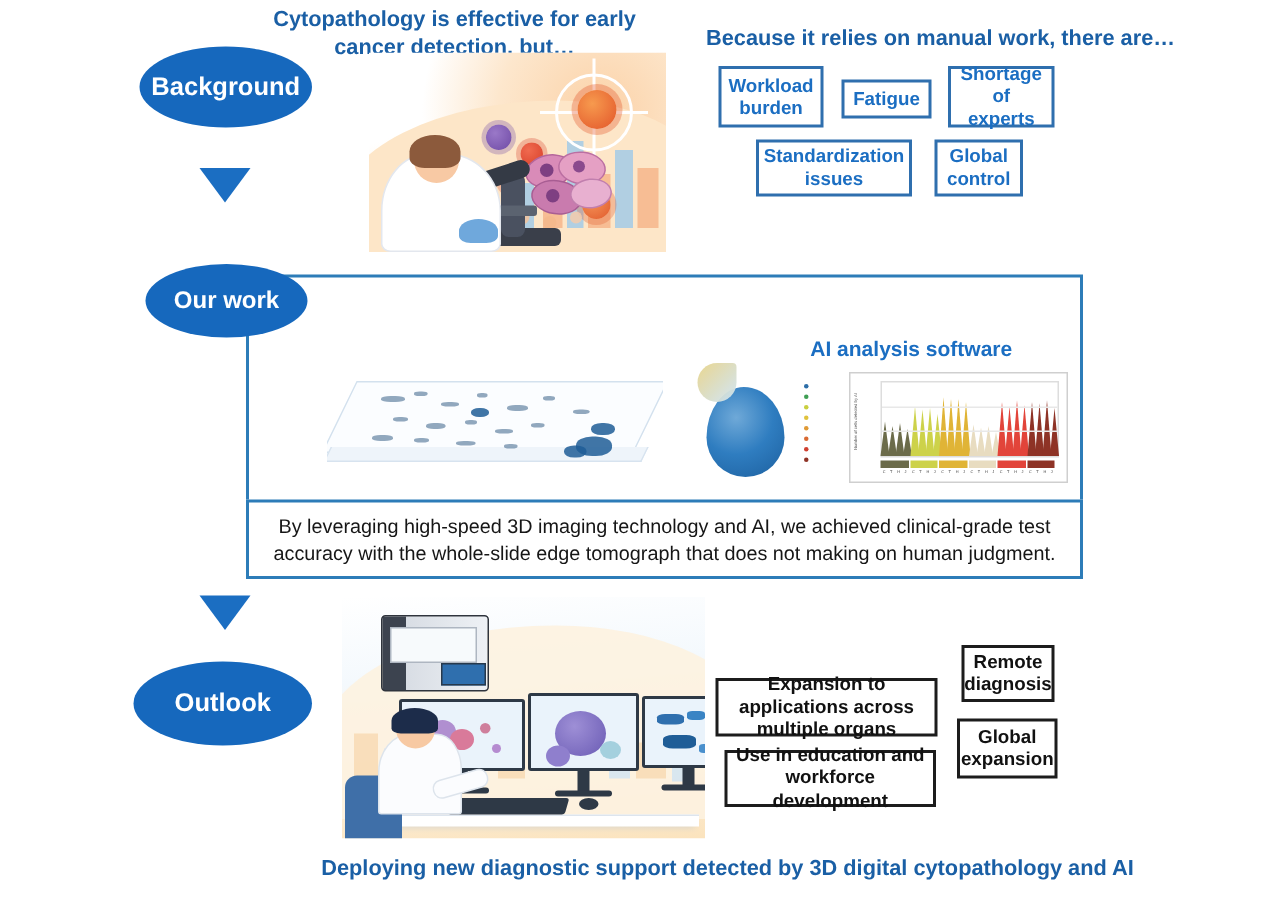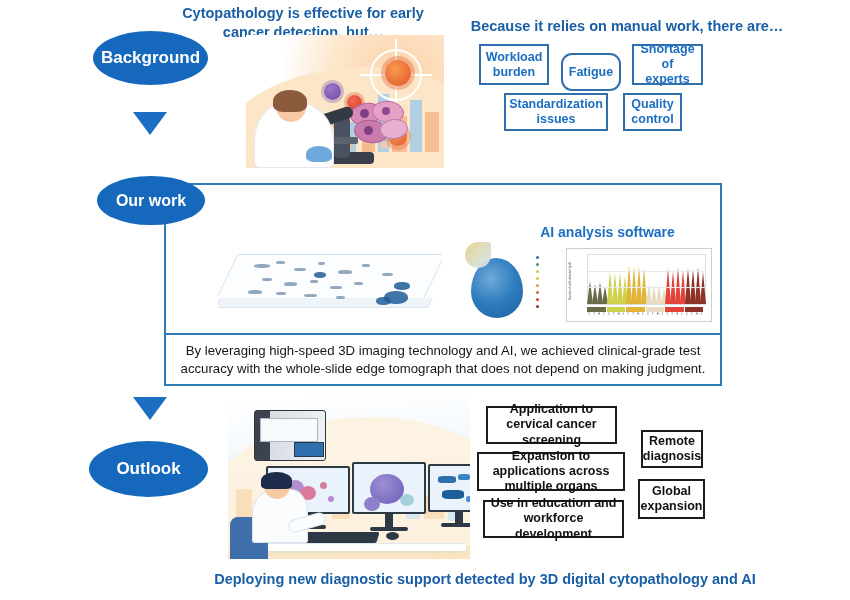--- a/index.html
+++ b/index.html
@@ -53,21 +53,21 @@
 
   
   .bbox{
     border:2px solid #2f6fae;background:#ffffff;
     color:#1b6ec2;font-weight:bold;font-size:12.5px;
     text-align:center;line-height:1.2;
     display:flex;align-items:center;justify-content:center;
     box-sizing:border-box;padding:2px 4px;
   }
   .bx-workload{left:479px;top:44px;width:70px;height:41px;}
-  .bx-fatigue{left:561px;top:53px;width:60px;height:38px;border-radius:11px;}
+  .bx-fatigue{left:561px;top:53px;width:60px;height:26px;}
   .bx-shortage{left:632px;top:44px;width:71px;height:41px;}
   .bx-standard{left:504px;top:93px;width:104px;height:38px;}
   .bx-quality{left:623px;top:93px;width:59px;height:38px;}
 
   
   .kbox{
     border:2px solid #1c1c1c;background:#ffffff;
     color:#111111;font-weight:bold;font-size:12.5px;
     text-align:center;line-height:1.22;
     display:flex;align-items:center;justify-content:center;
@@ -289,21 +289,21 @@
   <div class="abs bbox bx-fatigue">
     <span>Fatigue</span>
   </div>
   <div class="abs bbox bx-shortage">
     <span>Shortage of experts</span>
   </div>
   <div class="abs bbox bx-standard">
     <span>Standardization issues</span>
   </div>
   <div class="abs bbox bx-quality">
-    <span>Quality control</span>
+    <span>Global control</span>
   </div>
 
 
   <div class="abs down-arrow arrow1"></div>
 
   <div class="abs ourwork-panel"></div>
 
   <div class="abs h-sub h-ai">AI analysis software</div>
 
   <div class="abs ill ill-slide">
@@ -409,21 +409,21 @@
         <div class="ax-lbl" style="left: 113.562px;">J</div>
         <div class="ax-seg" style="left: 97.5px; width: 18.5px; background: rgb(142, 51, 38);"></div>
       </div>
   </div>
 
   <div class="abs stage-pill pill-ow">
     <span>Our work</span>
   </div>
 
   <div class="abs summary-box">
-    <span>By leveraging high-speed 3D imaging technology and AI, we achieved clinical-grade test accuracy with the whole-slide edge tomograph that does not depend on making judgment.</span>
+    <span>By leveraging high-speed 3D imaging technology and AI, we achieved clinical-grade test accuracy with the whole-slide edge tomograph that does not making on human judgment.</span>
   </div>
 
   <div class="abs down-arrow arrow2"></div>
 
   <div class="abs stage-pill pill-ol">
     <span>Outlook</span>
   </div>
 
   <div class="abs ill ill-work">
     <div class="work-sky"></div>
@@ -470,23 +470,20 @@
     <div class="desk"></div>
     <div class="keyboard"></div>
     <div class="mouse"></div>
     <div class="chair"></div>
     <div class="person-body"></div>
     <div class="person-arm"></div>
     <div class="person-head"></div>
     <div class="person-hair"></div>
   </div>
 
-  <div class="abs kbox bx-cervical">
-    <span>Application to cervical cancer screening</span>
-  </div>
   <div class="abs kbox bx-expansion">
     <span>Expansion to applications across multiple organs</span>
   </div>
   <div class="abs kbox bx-education">
     <span>Use in education and workforce development</span>
   </div>
   <div class="abs kbox bx-remote">
     <span>Remote diagnosis</span>
   </div>
   <div class="abs kbox bx-global">

